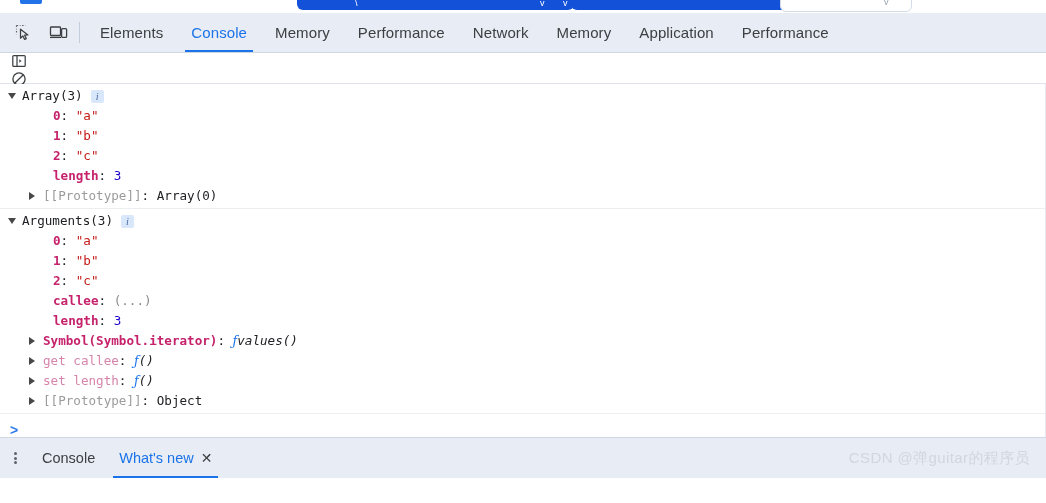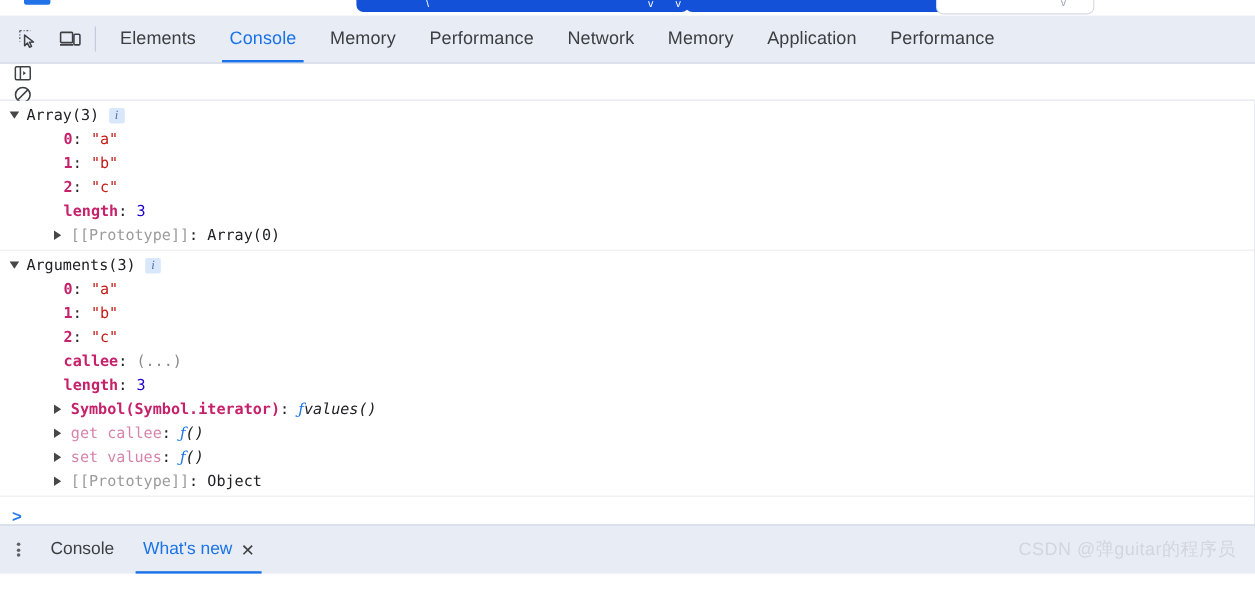--- a/index.html
+++ b/index.html
@@ -168,21 +168,21 @@
   }
   .row {
     display: flex;
     align-items: center;
     line-height: 20px;
     white-space: pre;
     padding-left: 8px;
     text-align: right;
   }
   .row.indent { padding-left: 40px; }
-  .row.indent-arrow { padding-left: 45px; }
+  .row.indent-arrow { padding-left: 29px; }
   .arrow {
     display: inline-block;
     width: 13px;
     flex: 0 0 13px;
     color: #5f6368;
     font-size: 9px;
     line-height: 20px;
     text-align: left;
   }
   .arrow.none { color: transparent; }
@@ -471,21 +471,21 @@
       <div class="row indent-arrow">
         <span class="arrowcell"><span class="tri-right"></span></span>
         <span class="k-sym">Symbol(Symbol.iterator)</span><span class="colon">: </span><span class="v-fn-key">ƒ</span><span class="v-fn-name">values()</span>
       </div>
       <div class="row indent-arrow">
         <span class="arrowcell"><span class="tri-right"></span></span>
         <span class="k-acc">get callee</span><span class="colon">: </span><span class="v-fn-key">ƒ</span><span class="v-fn-name">()</span>
       </div>
       <div class="row indent-arrow">
         <span class="arrowcell"><span class="tri-right"></span></span>
-        <span class="k-acc">set values</span><span class="colon">: </span><span class="v-fn-key">ƒ</span><span class="v-fn-name">()</span>
+        <span class="k-acc">set length</span><span class="colon">: </span><span class="v-fn-key">ƒ</span><span class="v-fn-name">()</span>
       </div>
       <div class="row indent-arrow">
         <span class="arrowcell"><span class="tri-right"></span></span>
         <span class="k-proto">[[Prototype]]</span><span class="colon">: </span><span class="v-plain">Object</span>
       </div>
     </div>
 
     <div class="prompt-row">
       <span class="prompt-chevron">&gt;</span>
     </div>

